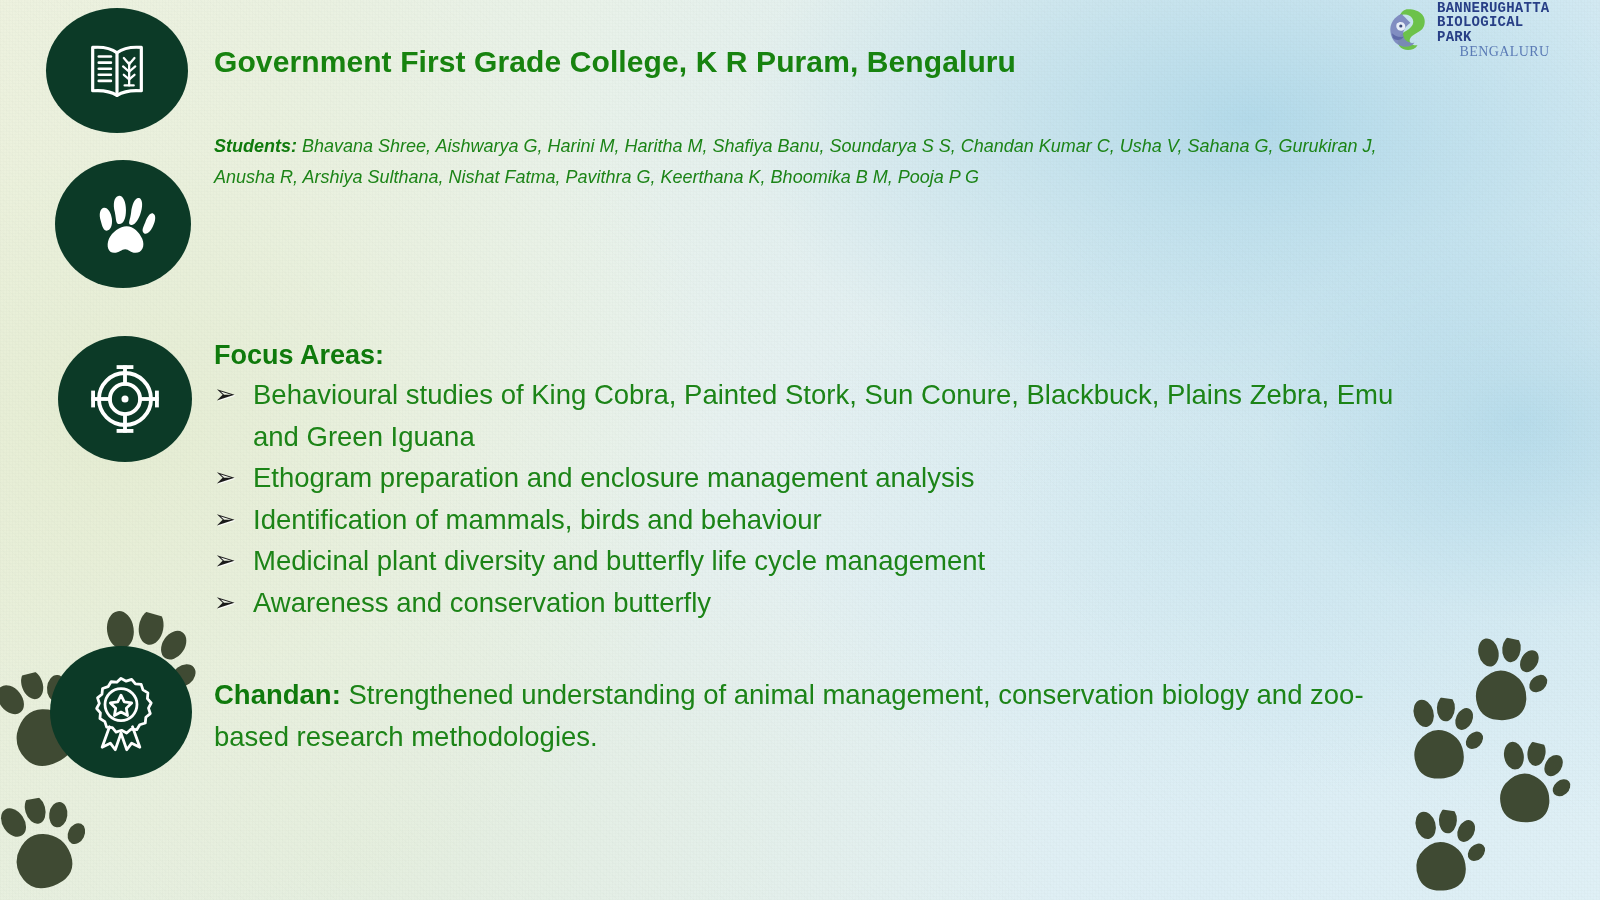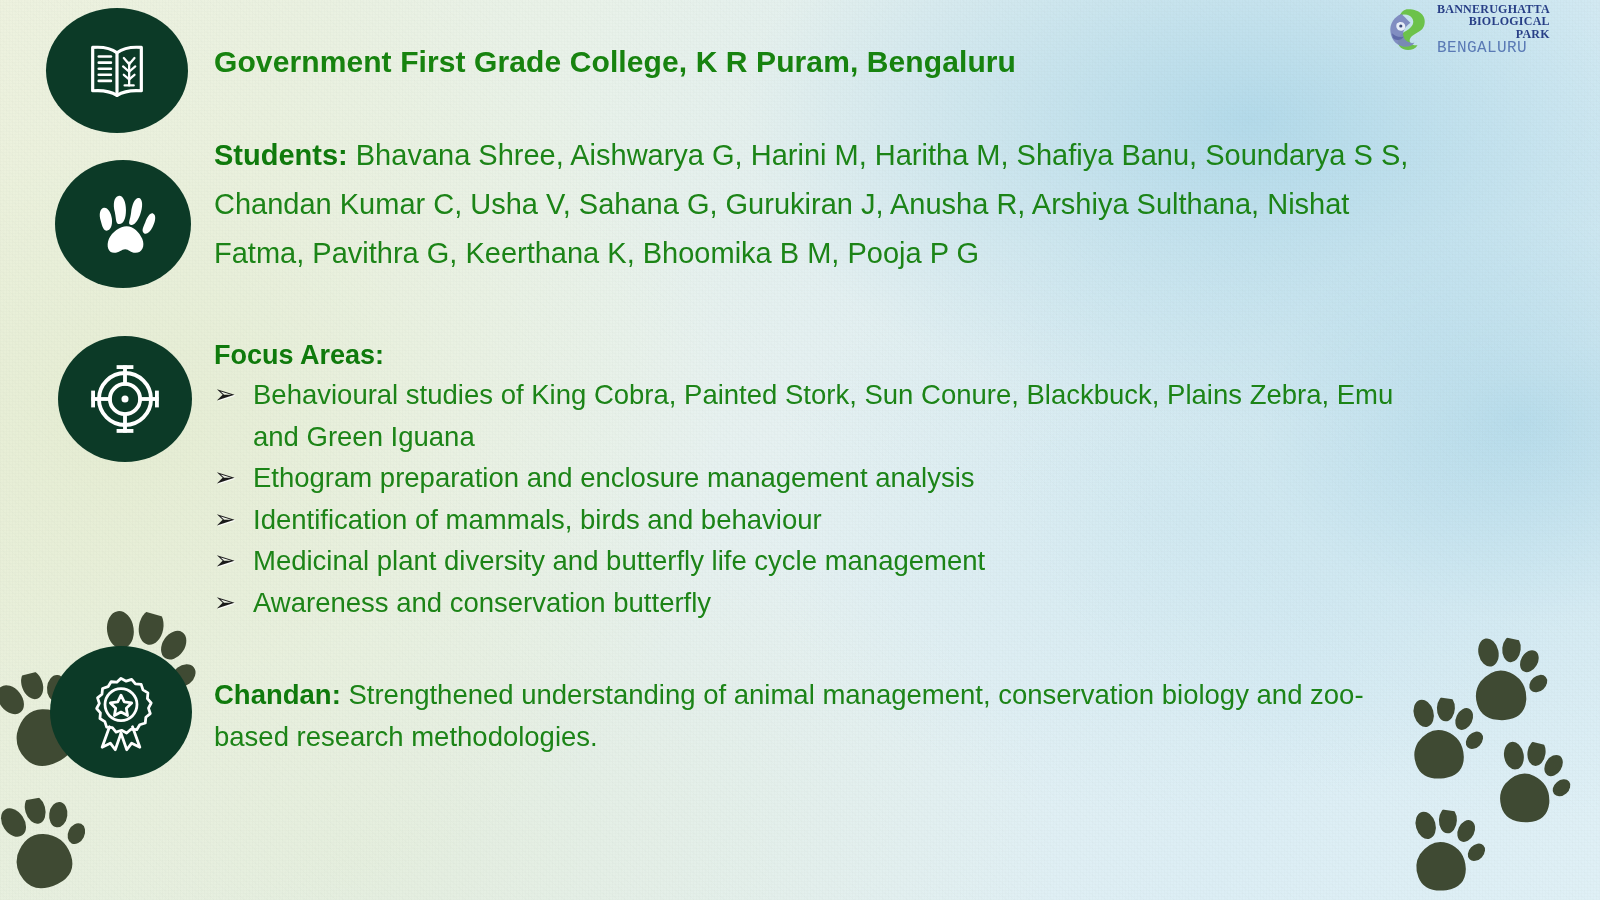--- a/index.html
+++ b/index.html
@@ -46,43 +46,42 @@
 
   
   .pawdeco { position: absolute; pointer-events: none; }
   .pawdeco svg { display: block; }
 
   
   #logo { position: absolute; left: 1384px; top: 4px; width: 160px; height: 52px; display: flex; align-items: center; gap: 5px; }
   #logo-mark { width: 48px; height: 48px; flex: 0 0 48px; }
   #logo-text { display: flex; flex-direction: column; justify-content: center; line-height: 1.02; }
   .logo-l1, .logo-l2 {
+    font-family: Liberation Mono, monospace;
+    font-weight: 700; font-size: 14px; letter-spacing: .25px;
+    color: #283f86;
+  }
+  .logo-l3 {
     font-family: Liberation Serif, serif;
-    font-weight: 700; font-size: 12px; letter-spacing: .25px;
-    color: #283f86;
-    text-align: right;
-  }
-  .logo-l3 {
-    font-family: Liberation Mono, monospace;
-    font-weight: 400; font-size: 16px; letter-spacing: .4px;
-    color: #5a7ab5; margin-top: .5px;
+    font-weight: 400; font-size: 14px; letter-spacing: .4px;
+    color: #5a7ab5; margin-top: .5px; text-align: right;
   }
 
   
   .txt { position: absolute; color: #1c8417; font-family: "Liberation Sans", sans-serif; }
 
   #title {
     left: 214px; top: 45px; width: 1150px;
     font-size: 30px; font-weight: 700; letter-spacing: .1px;
     color: #17830f;
   }
 
   #students {
     left: 214px; top: 131px; width: 1200px;
-    font-size: 29px; line-height: 49px; font-weight: 400;
+    font-size: 18px; line-height: 31px; font-weight: 400; font-style: italic;
   }
   #students .lbl { font-weight: 700; color: #0f7a0c; }
 
   #focus { left: 214px; top: 337px; width: 1230px; }
   #focus .head { font-size: 27px; font-weight: 700; color: #0f7a0c; line-height: 37px; }
   #focus ul { list-style: none; margin: 0; padding: 0; }
   #focus li {
     position: relative;
     padding-left: 39px;
     font-size: 27.5px;

